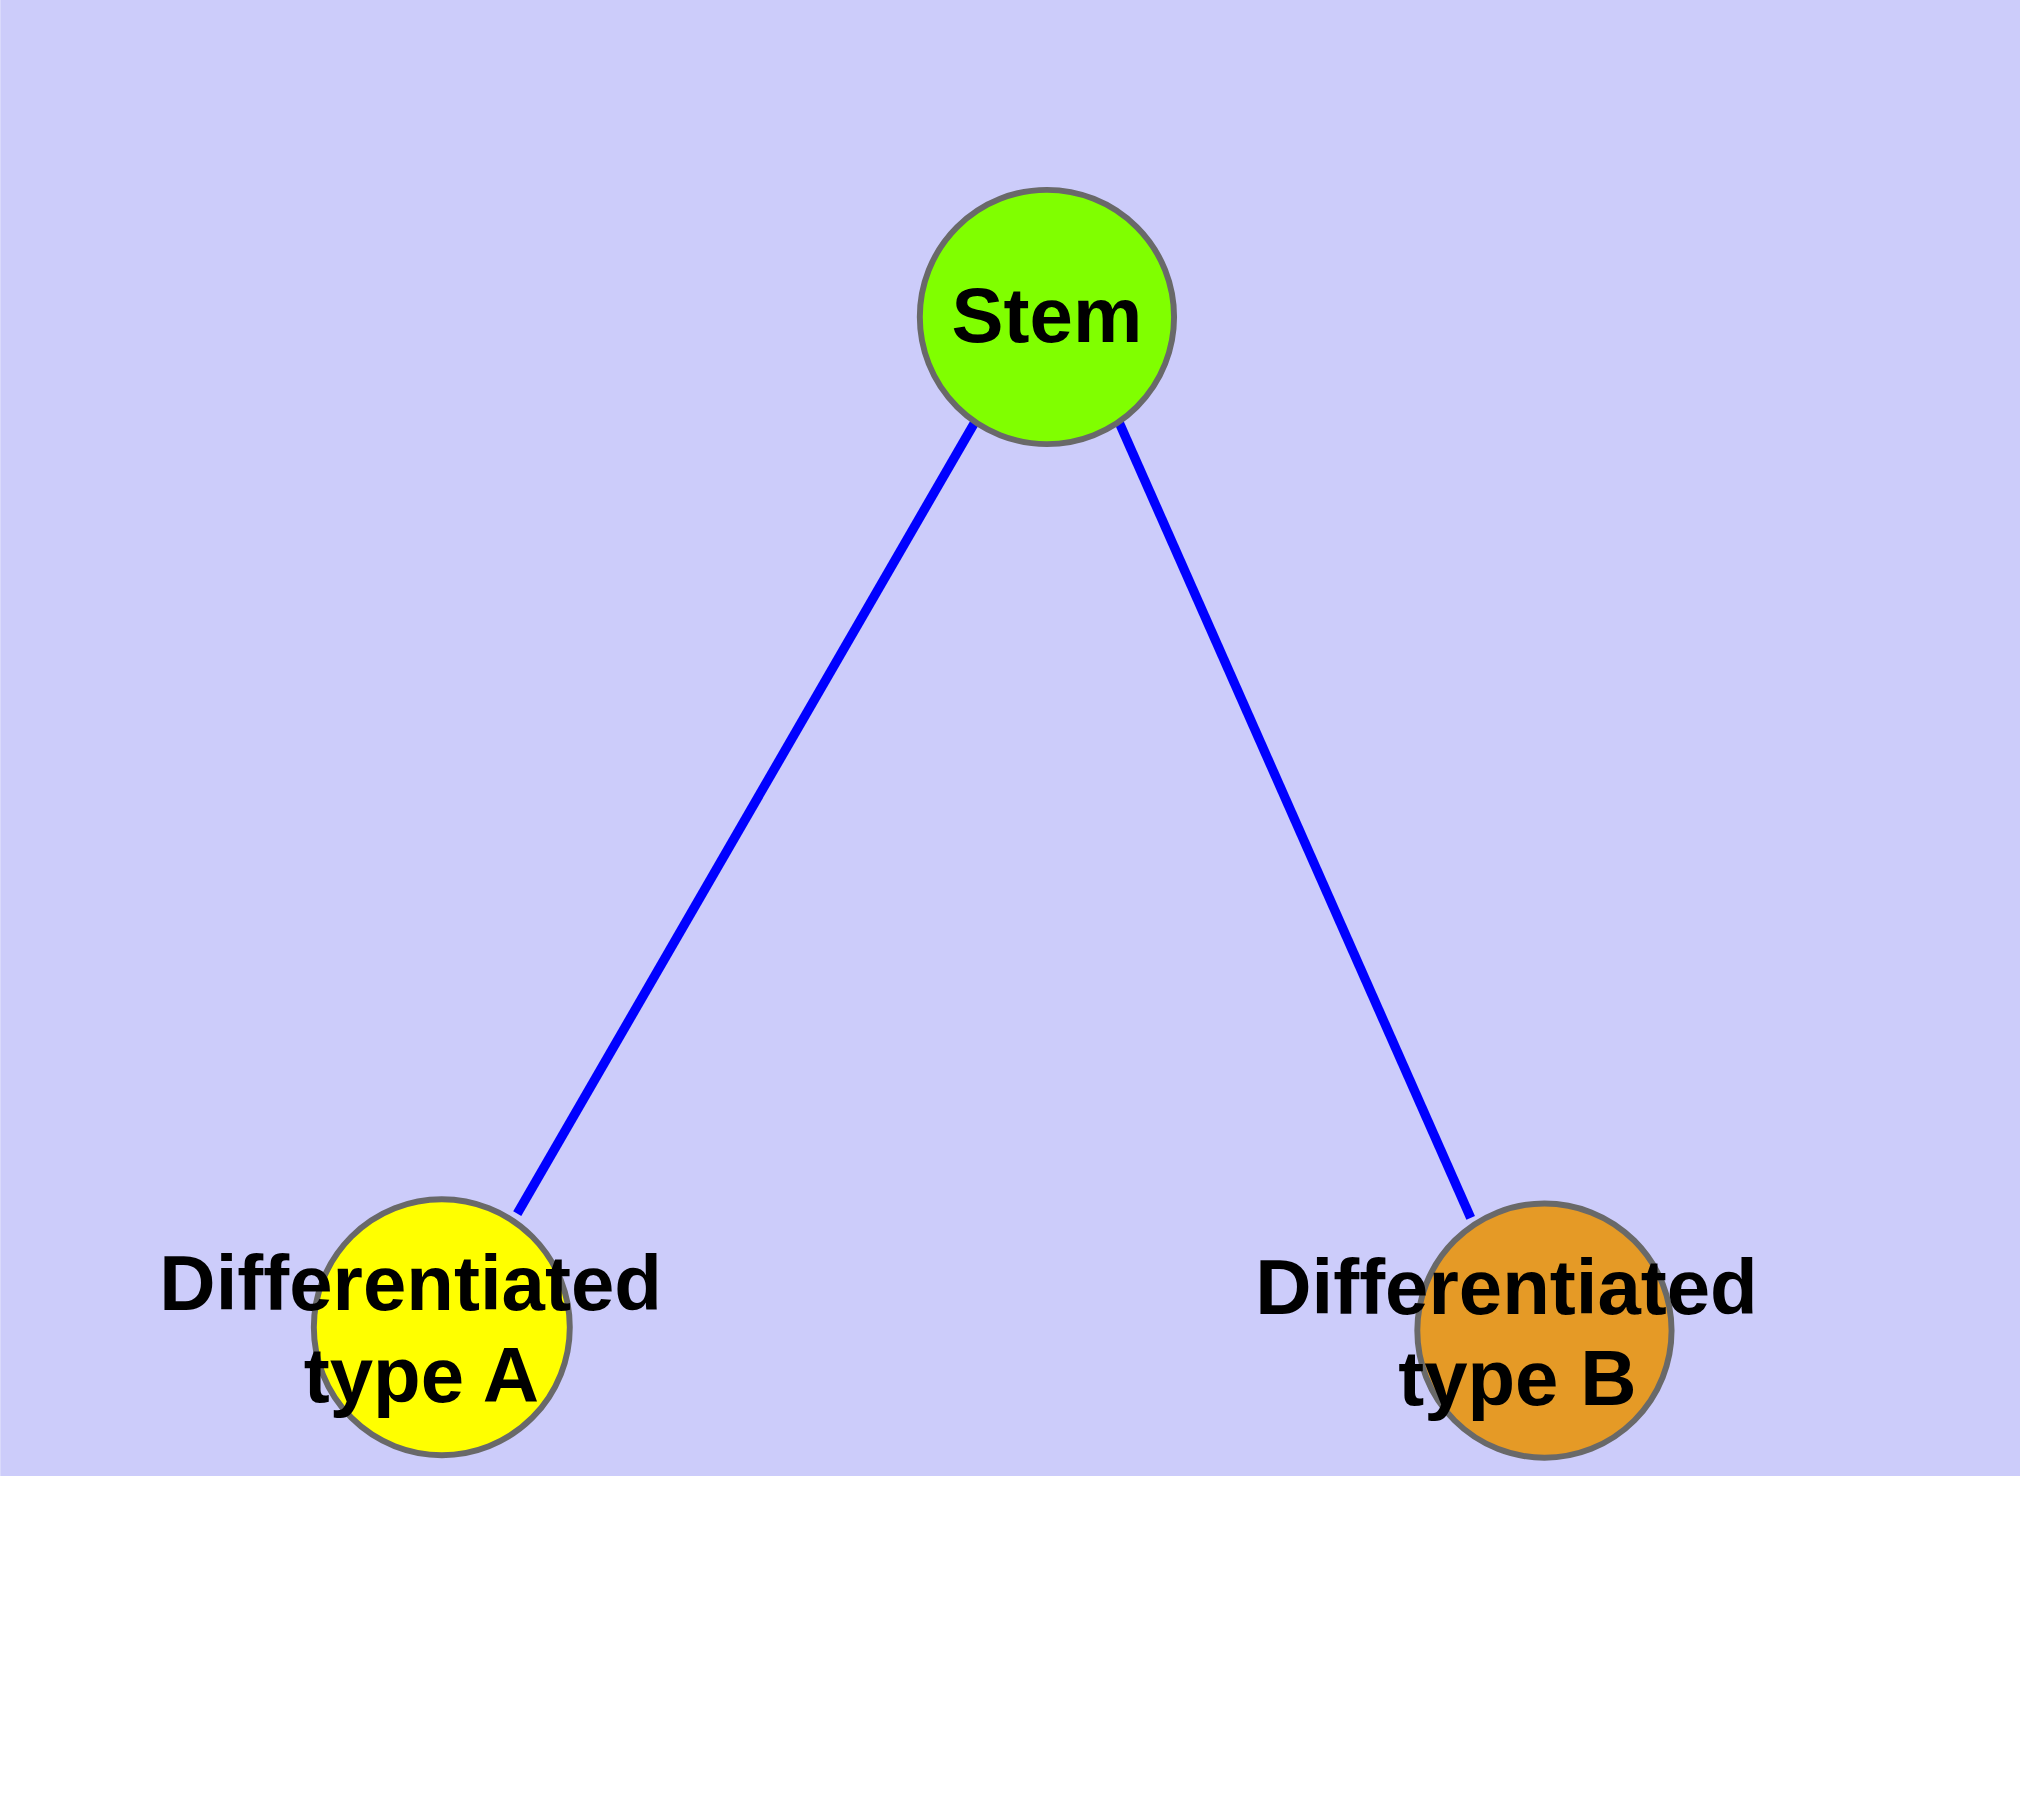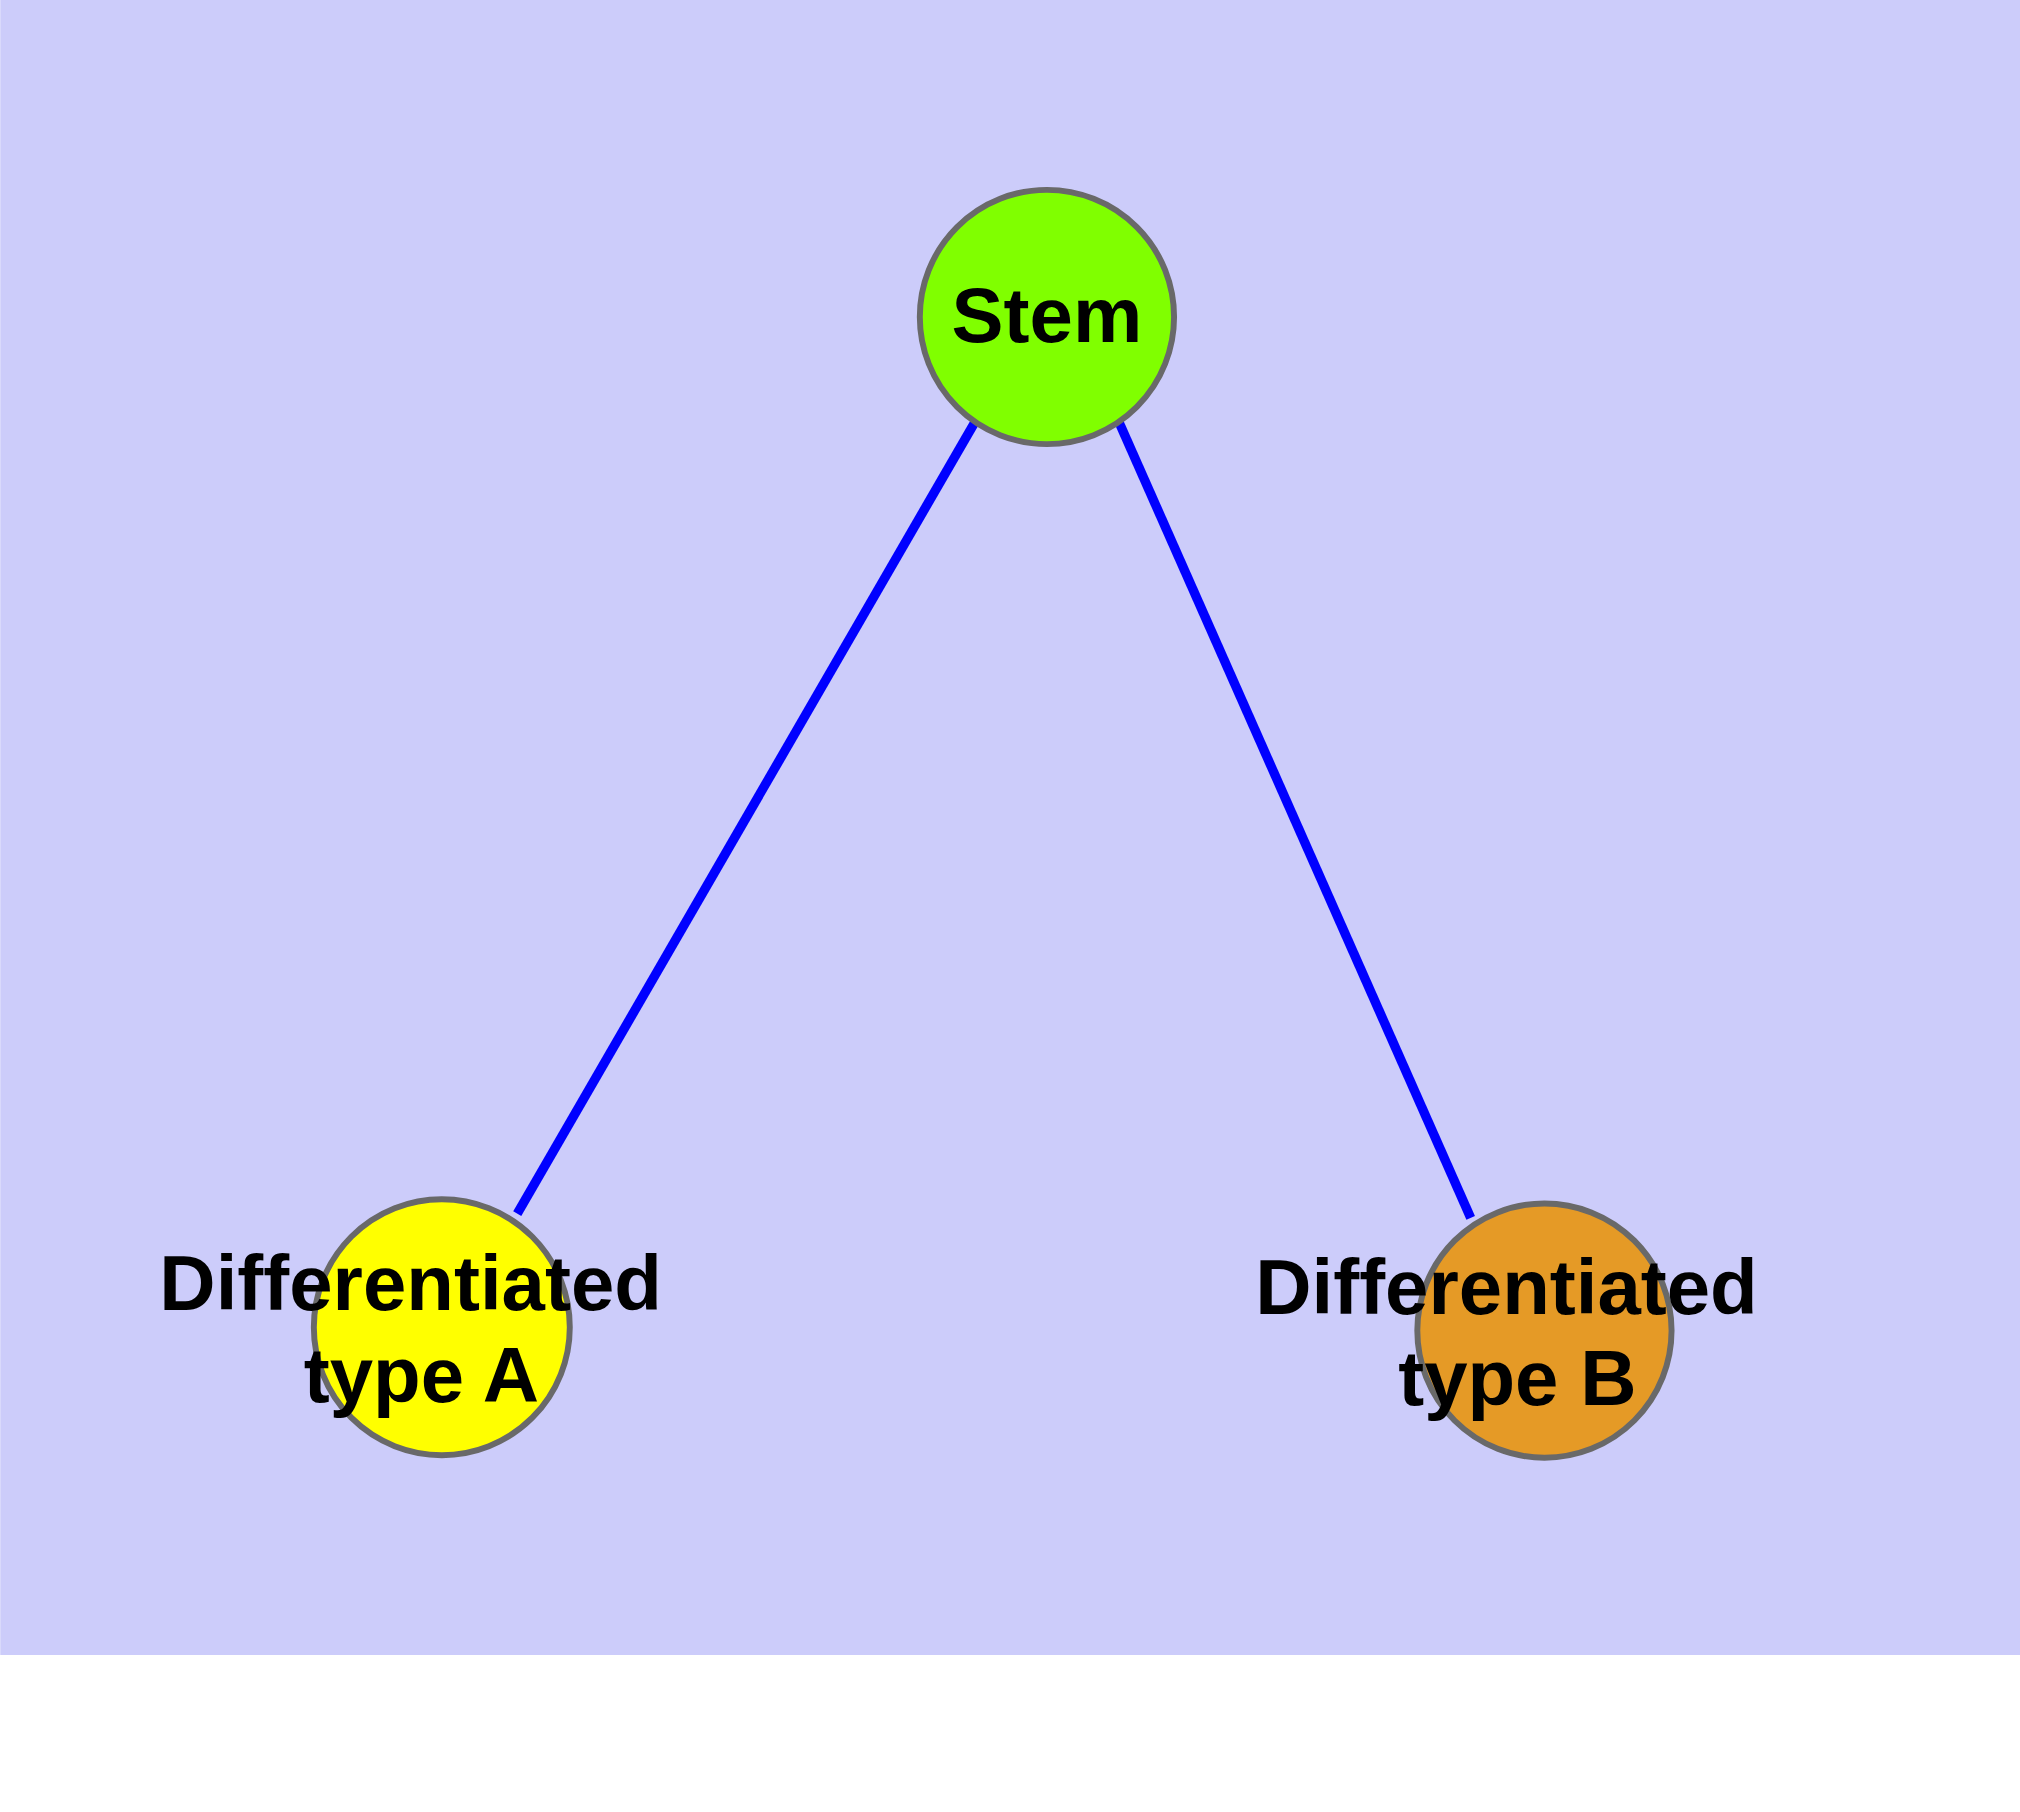--- a/index.html
+++ b/index.html
@@ -27,21 +27,21 @@
     font-family: "Liberation Sans", sans-serif;
     font-weight: bold;
     fill: #000000;
     text-anchor: middle;
     dominant-baseline: auto;
   }
 </style>
 </head>
 <body>
 
-<div id="canvas" style="width: 2021px; height: 1655px;">
+<div id="canvas" style="width: 2021px; height: 1476px;">
   <svg id="graph-svg" viewBox="0 0 2384 2138" xmlns="http://www.w3.org/2000/svg" style="width: 2021px; height: 1812px;">
 
     <rect id="bg-rect" x="0" y="0" width="2384" height="2138" fill="#ccccfa"></rect>
 
     <g id="edges-group">
       <line class="edge" id="edge-0" x1="1150" y1="498" x2="610" y2="1432" stroke="#0000ff" stroke-width="11" stroke-linecap="butt"></line>
       <line class="edge" id="edge-1" x1="1320" y1="498" x2="1735" y2="1437" stroke="#0000ff" stroke-width="11" stroke-linecap="butt"></line>
     </g>
 
     <g id="nodes-group">

